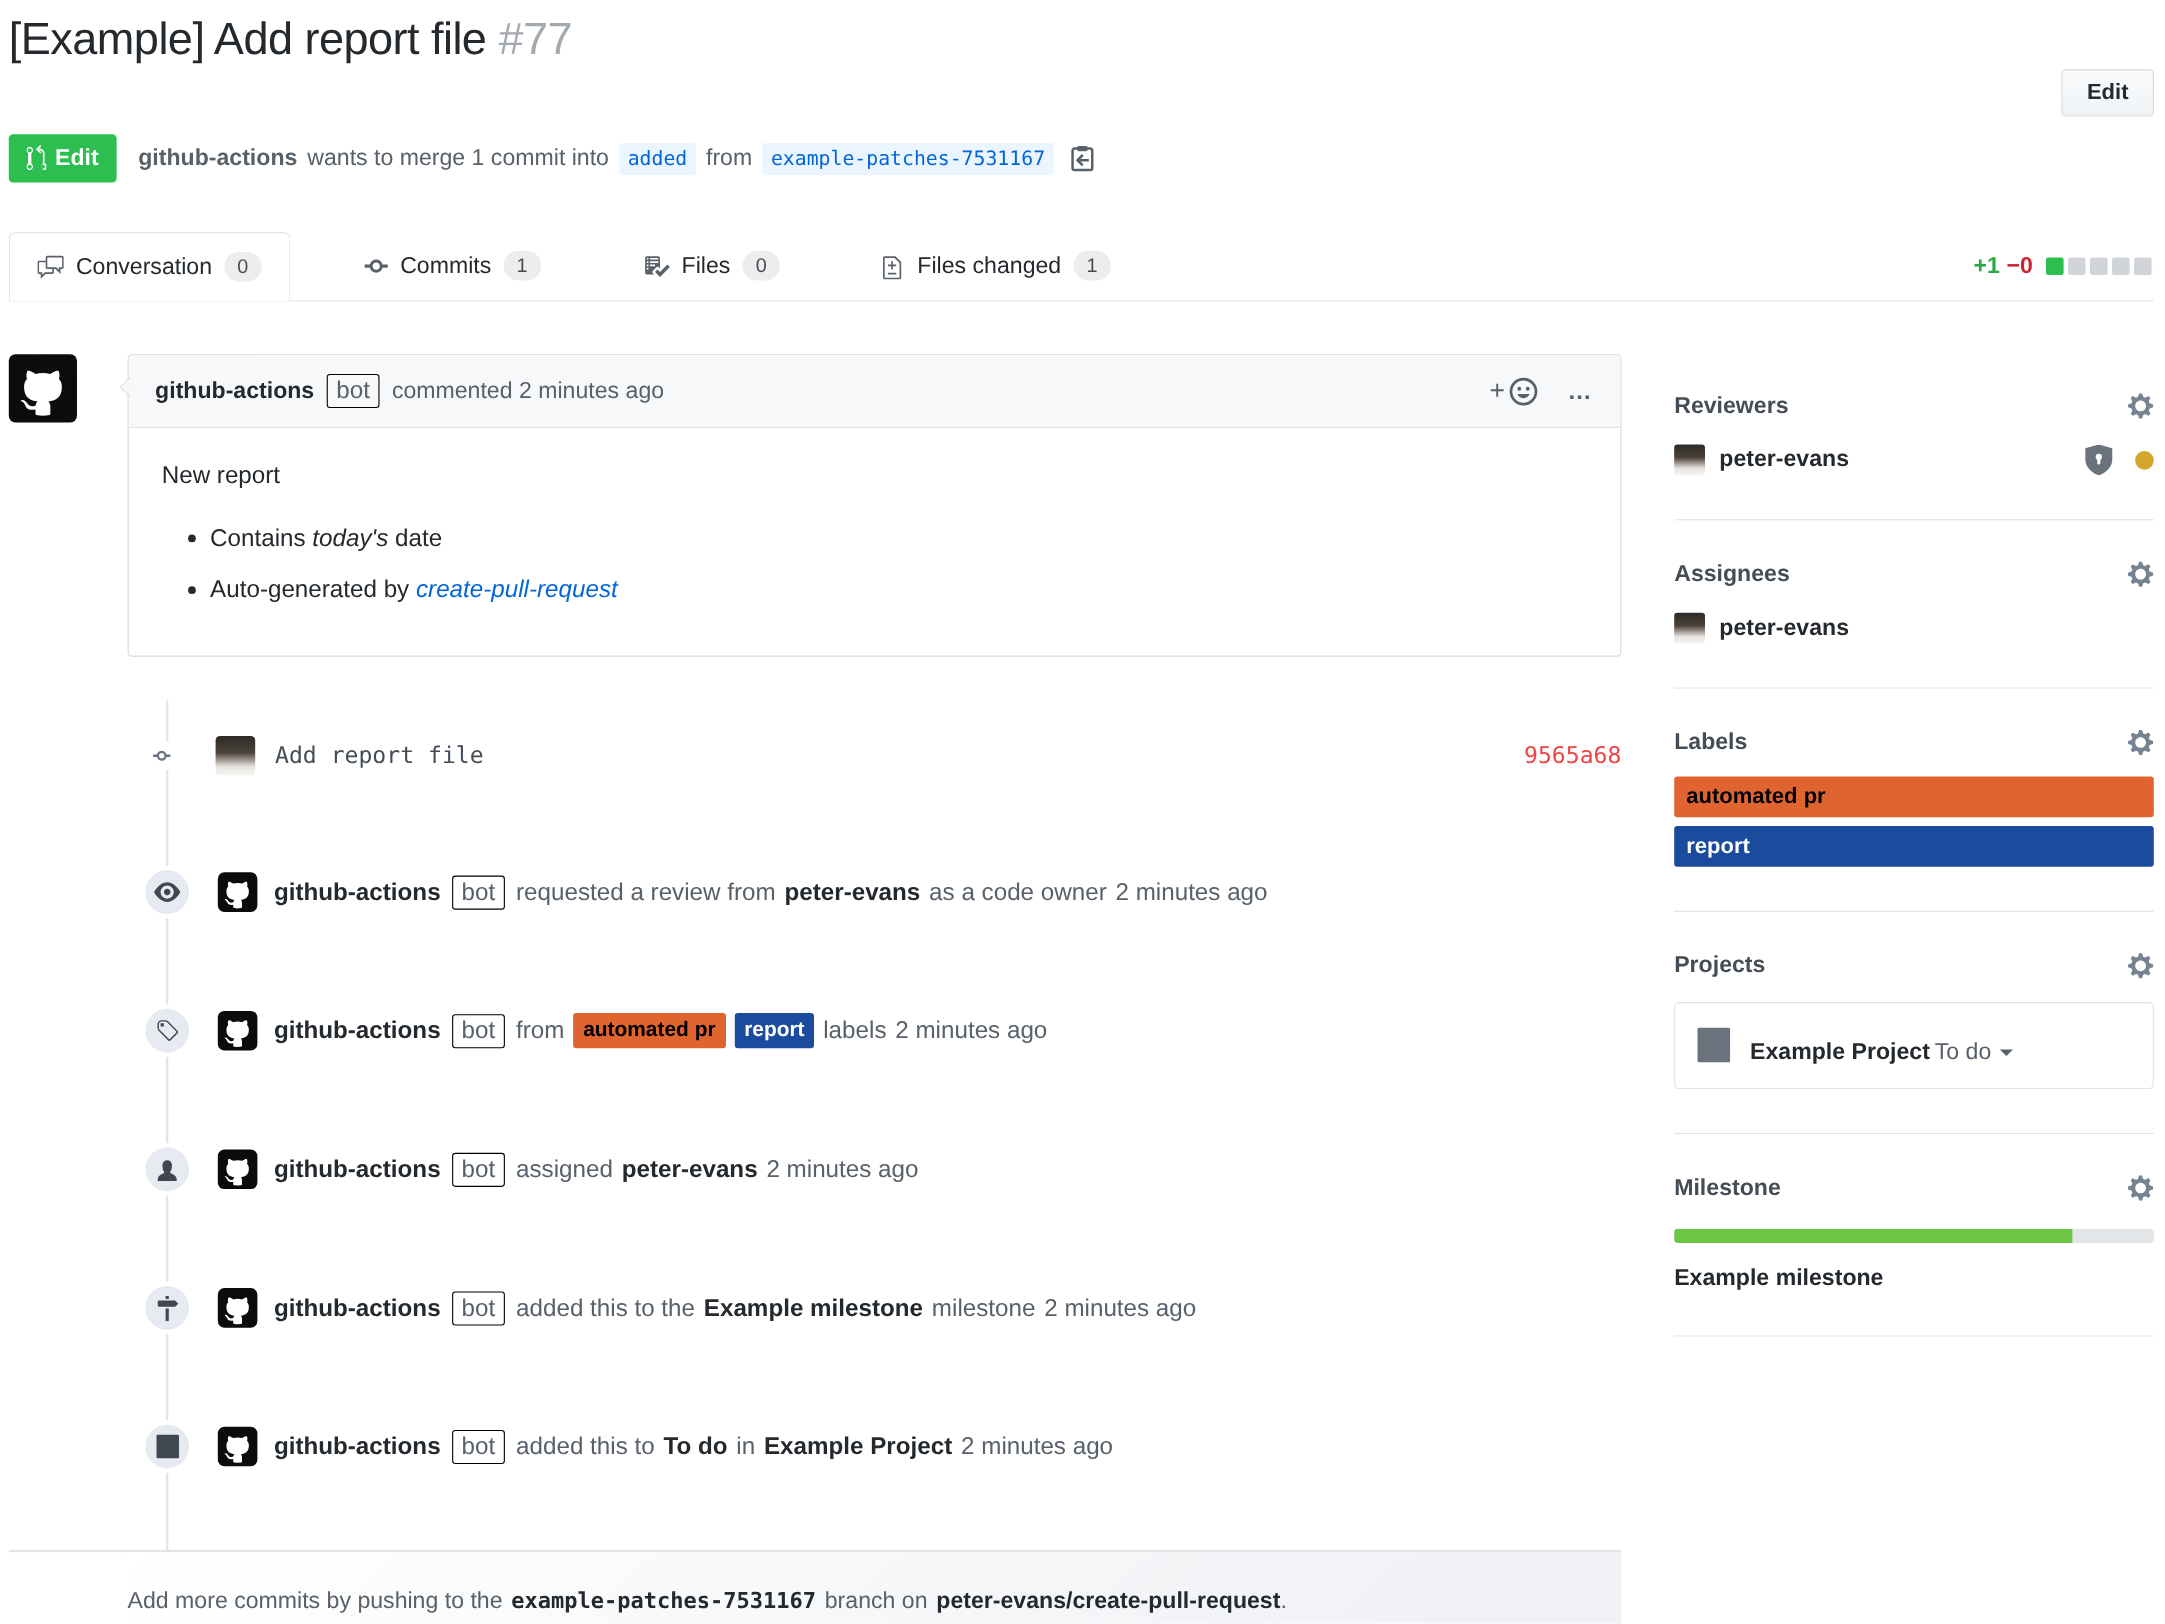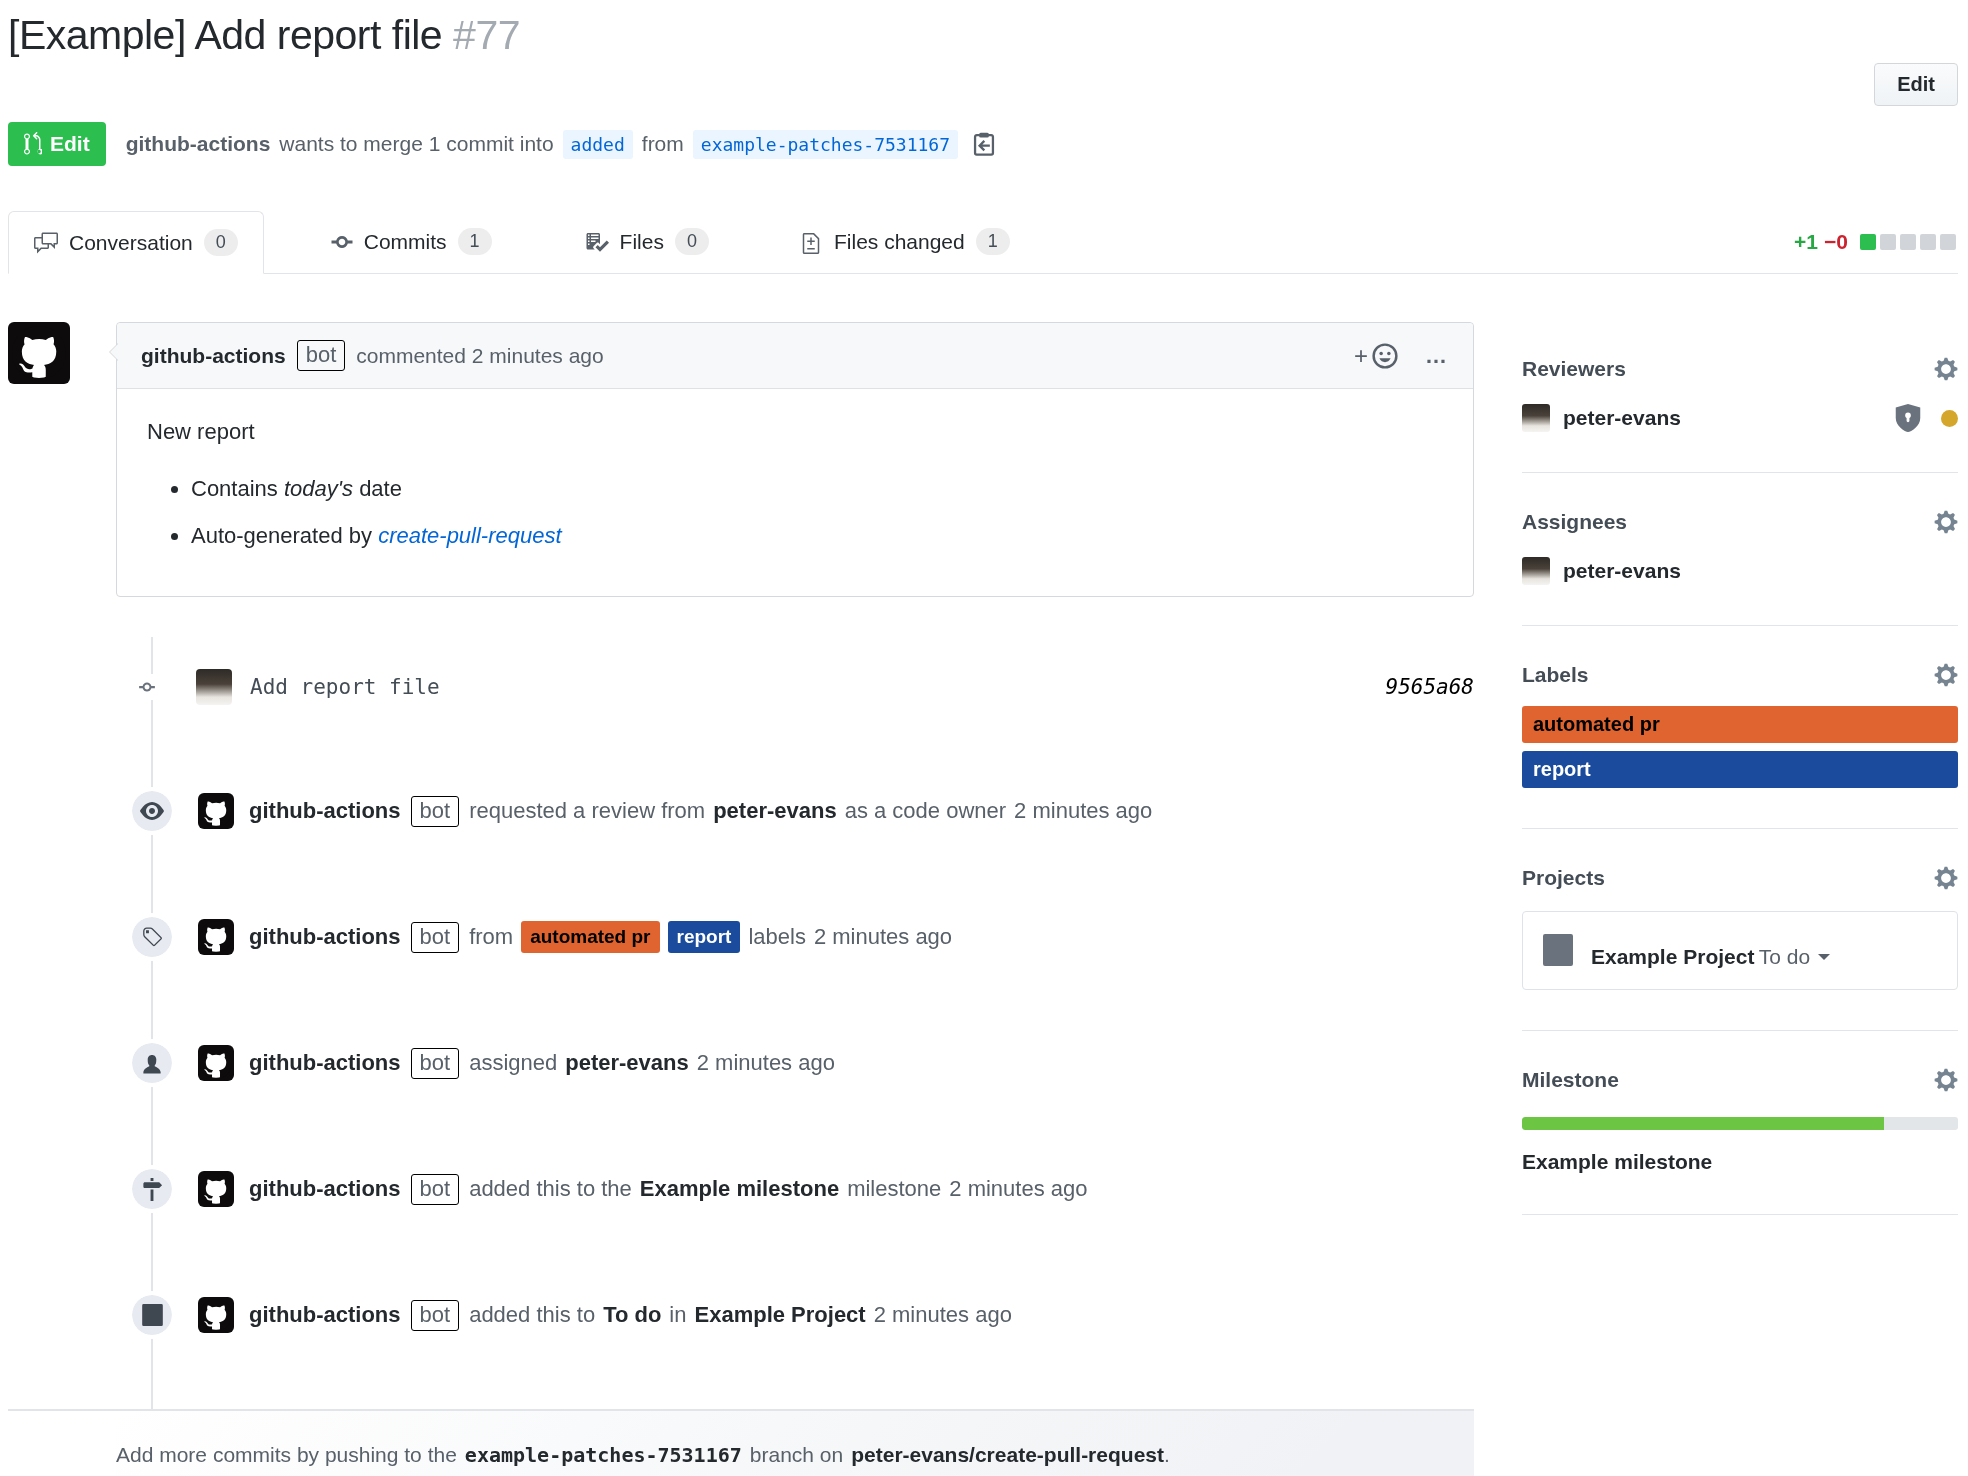--- a/index.html
+++ b/index.html
@@ -103,21 +103,21 @@
 
   
   .commit-row { display: flex; align-items: center; margin-top: 72px; padding-left: 124px; position: relative; z-index: 1; }
   .commit-icon { color: #6a737d; background: #fff; padding: 4px 0; flex: none; }
   .avatar-photo {
     width: 36px; height: 36px; border-radius: 4px; flex: none;
     background: linear-gradient(180deg, #2e2a26 0%, #4a423a 42%, #e8e4df 78%, #f5f4f2 100%);
   }
   .commit-row .avatar-photo { margin-left: 34px; }
   .commit-msg { font-size: 21px; color: #444d56; margin-left: 18px; }
-  .commit-sha { margin-left: auto; font-size: 21px; color: #000000; font-style: italic; }
+  .commit-sha { margin-left: auto; font-size: 21px; color: #ef4444; }
 
   .event { display: flex; align-items: center; margin-top: 86px; padding-left: 124px; font-size: 22px; color: #586069; position: relative; z-index: 1; }
   .event-badge {
     width: 40px; height: 40px; border-radius: 50%; background: #e7ebf1; color: #3f4750;
     display: flex; align-items: center; justify-content: center; flex: none; margin-right: 26px;
     outline: 4px solid #fff;
   }
   .avatar-sm {
     width: 36px; height: 36px; border-radius: 6px; background: #0d0b0c; flex: none;
     display: flex; align-items: center; justify-content: center; margin-right: 15px;

